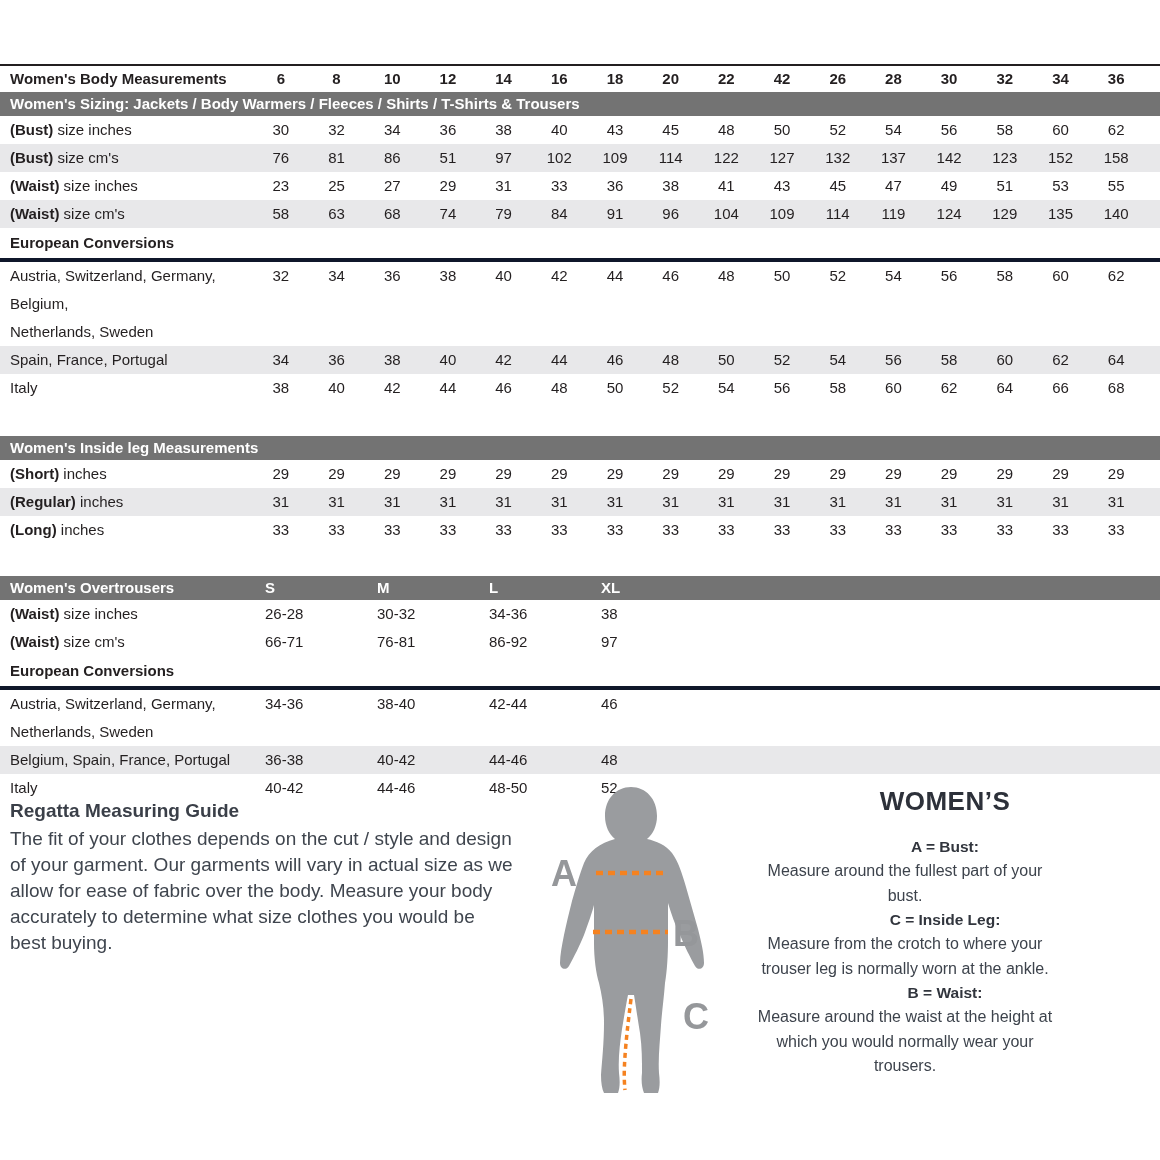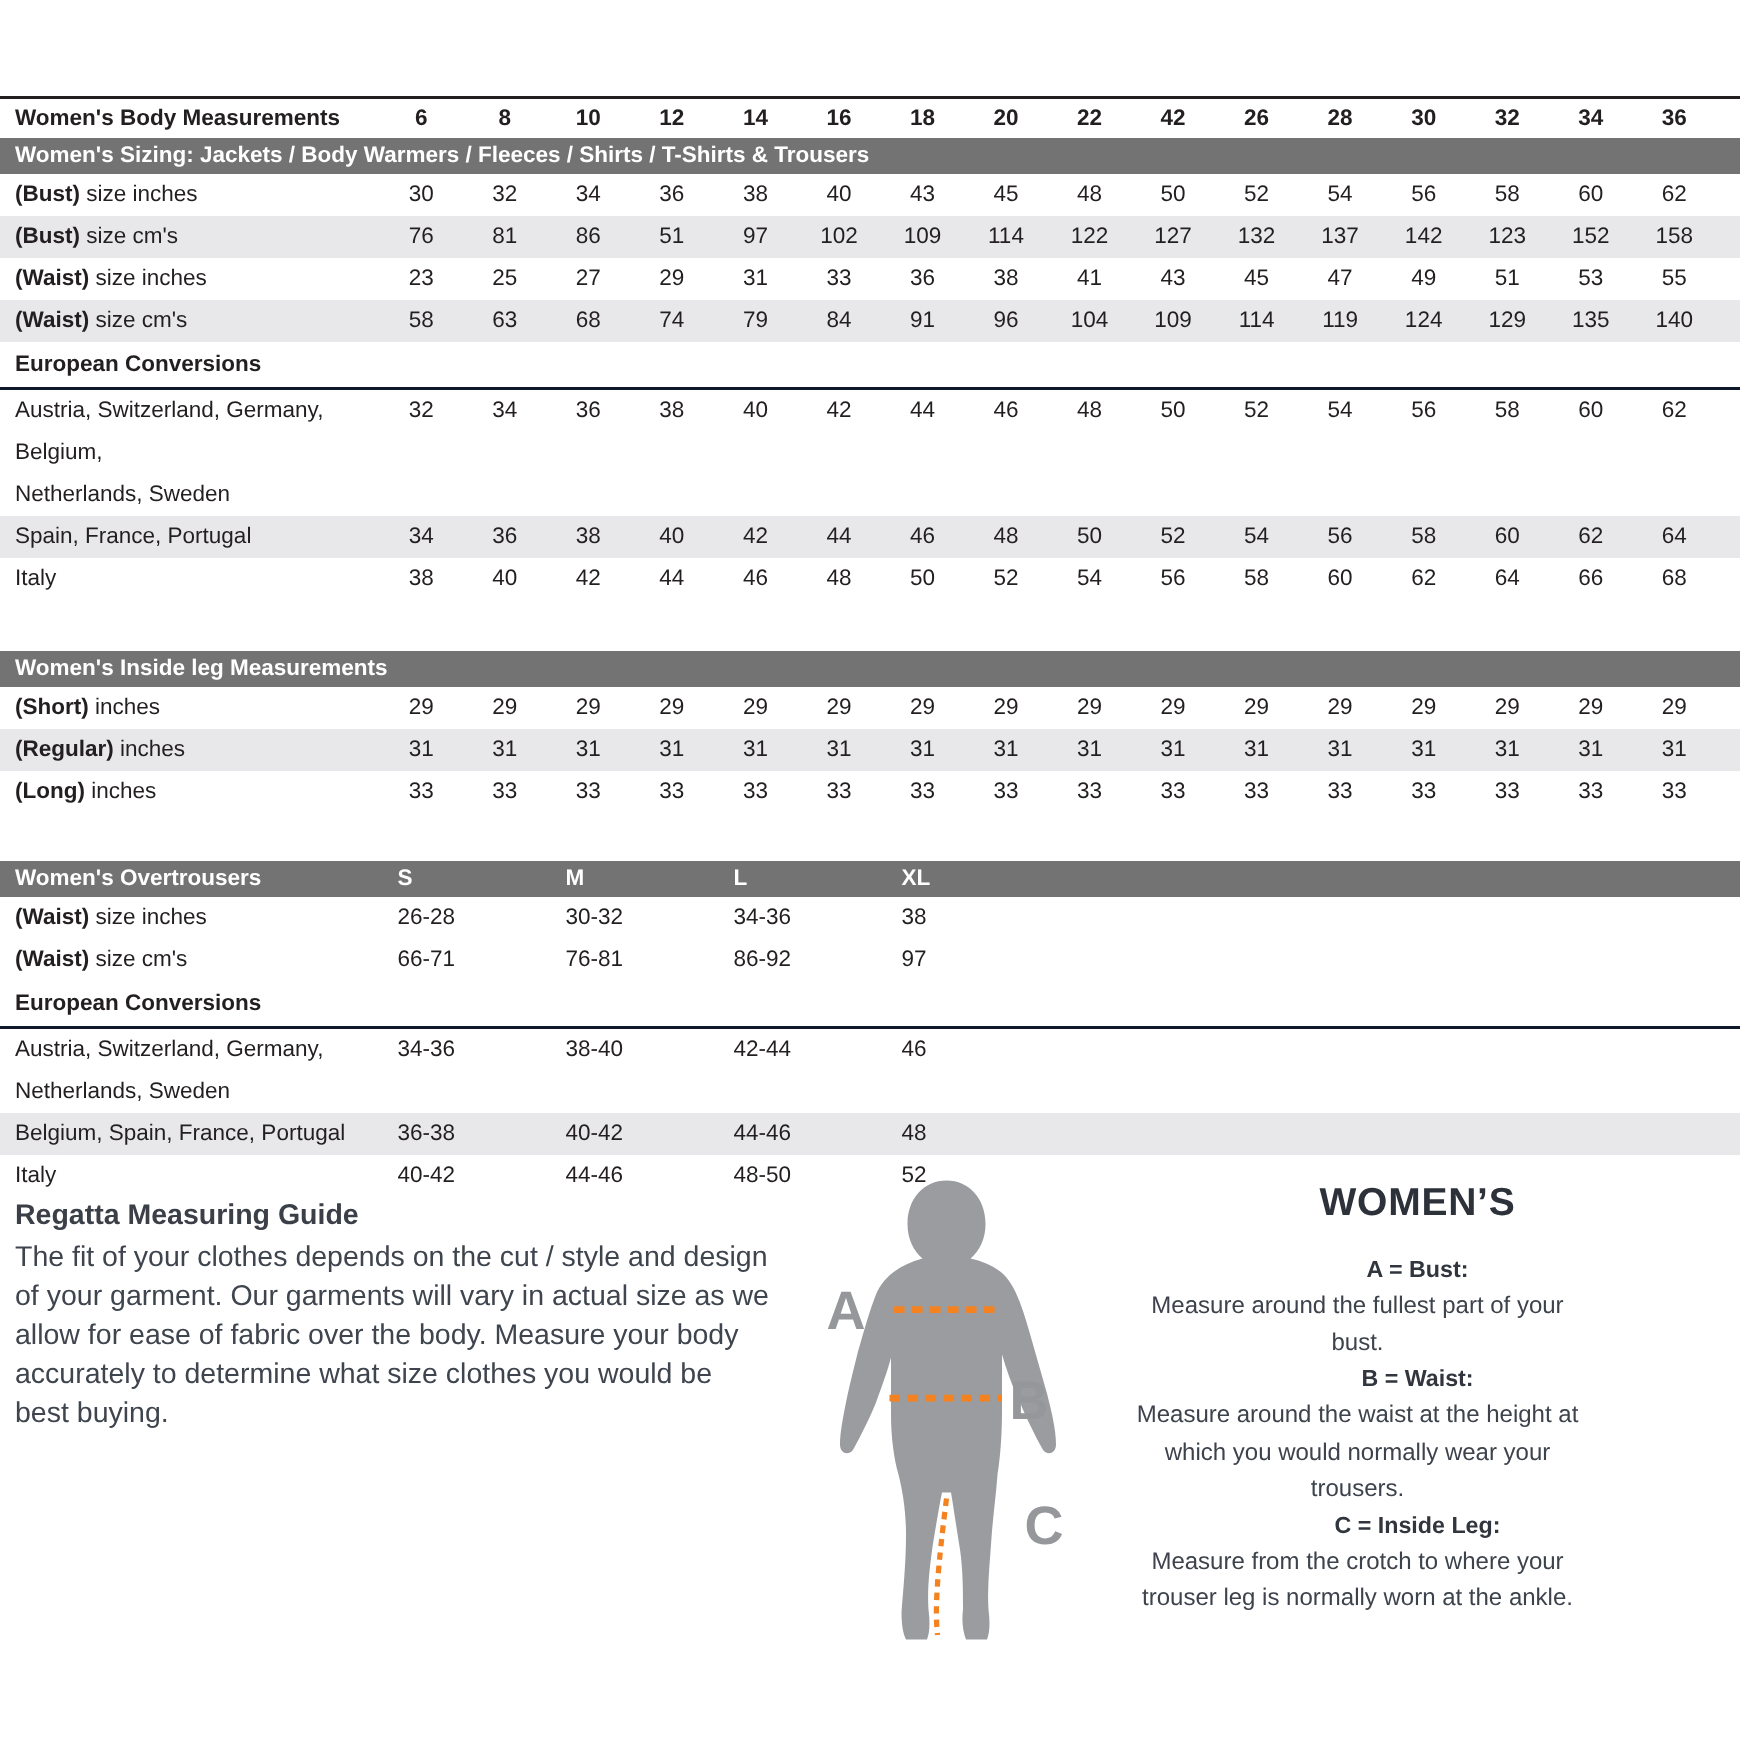--- a/index.html
+++ b/index.html
@@ -16,21 +16,21 @@
   .tlabel .b { font-weight:bold; }
   .cols16 .tcell { width:55.7px; flex:none; text-align:center; }
   .cols4  .tcell { width:112px; flex:none; padding-left:12px; }
   .bar {
     background:#737373; color:#fff; font-weight:bold; font-size:15px;
     height:24px; line-height:24px; display:flex;
   }
   .bar .tlabel { width:253px; padding-left:10px; flex:none; }
   .subhead {
     font-weight:bold; font-size:15px; line-height:30px; padding-left:10px;
-    border-bottom:2px solid #0f172a;
+    border-bottom:4px solid #0f172a;
   }
   .sec2 { margin-top:34px; }
   .sec3 { margin-top:32px; }
 
   
   .guide { position:absolute; left:10px; top:800px; width:505px; color:#3f454e; }
   .guide-title { font-weight:bold; font-size:19px; margin-bottom:4px; color:#3a3f48; }
   .guide-body { font-size:19px; line-height:26px; }
 
   .figure { position:absolute; left:543px; top:783px; width:178px; height:330px; }
@@ -362,20 +362,20 @@
   </svg>
 </div>
 
 <div class="instructions">
   <h2>WOMEN’S</h2>
   <div>
     <div class="item-term">A = Bust:</div>
     <div class="item-desc">Measure around the fullest part of your bust.</div>
   </div>
   <div>
+    <div class="item-term">C = Inside Leg:</div>
+    <div class="item-desc">Measure from the crotch to where your trouser leg is normally worn at the ankle.</div>
+  </div>
+  <div>
     <div class="item-term">B = Waist:</div>
     <div class="item-desc">Measure around the waist at the height at which you would normally wear your trousers.</div>
   </div>
-  <div>
-    <div class="item-term">C = Inside Leg:</div>
-    <div class="item-desc">Measure from the crotch to where your trouser leg is normally worn at the ankle.</div>
-  </div>
 </div>
 
 </body></html>

